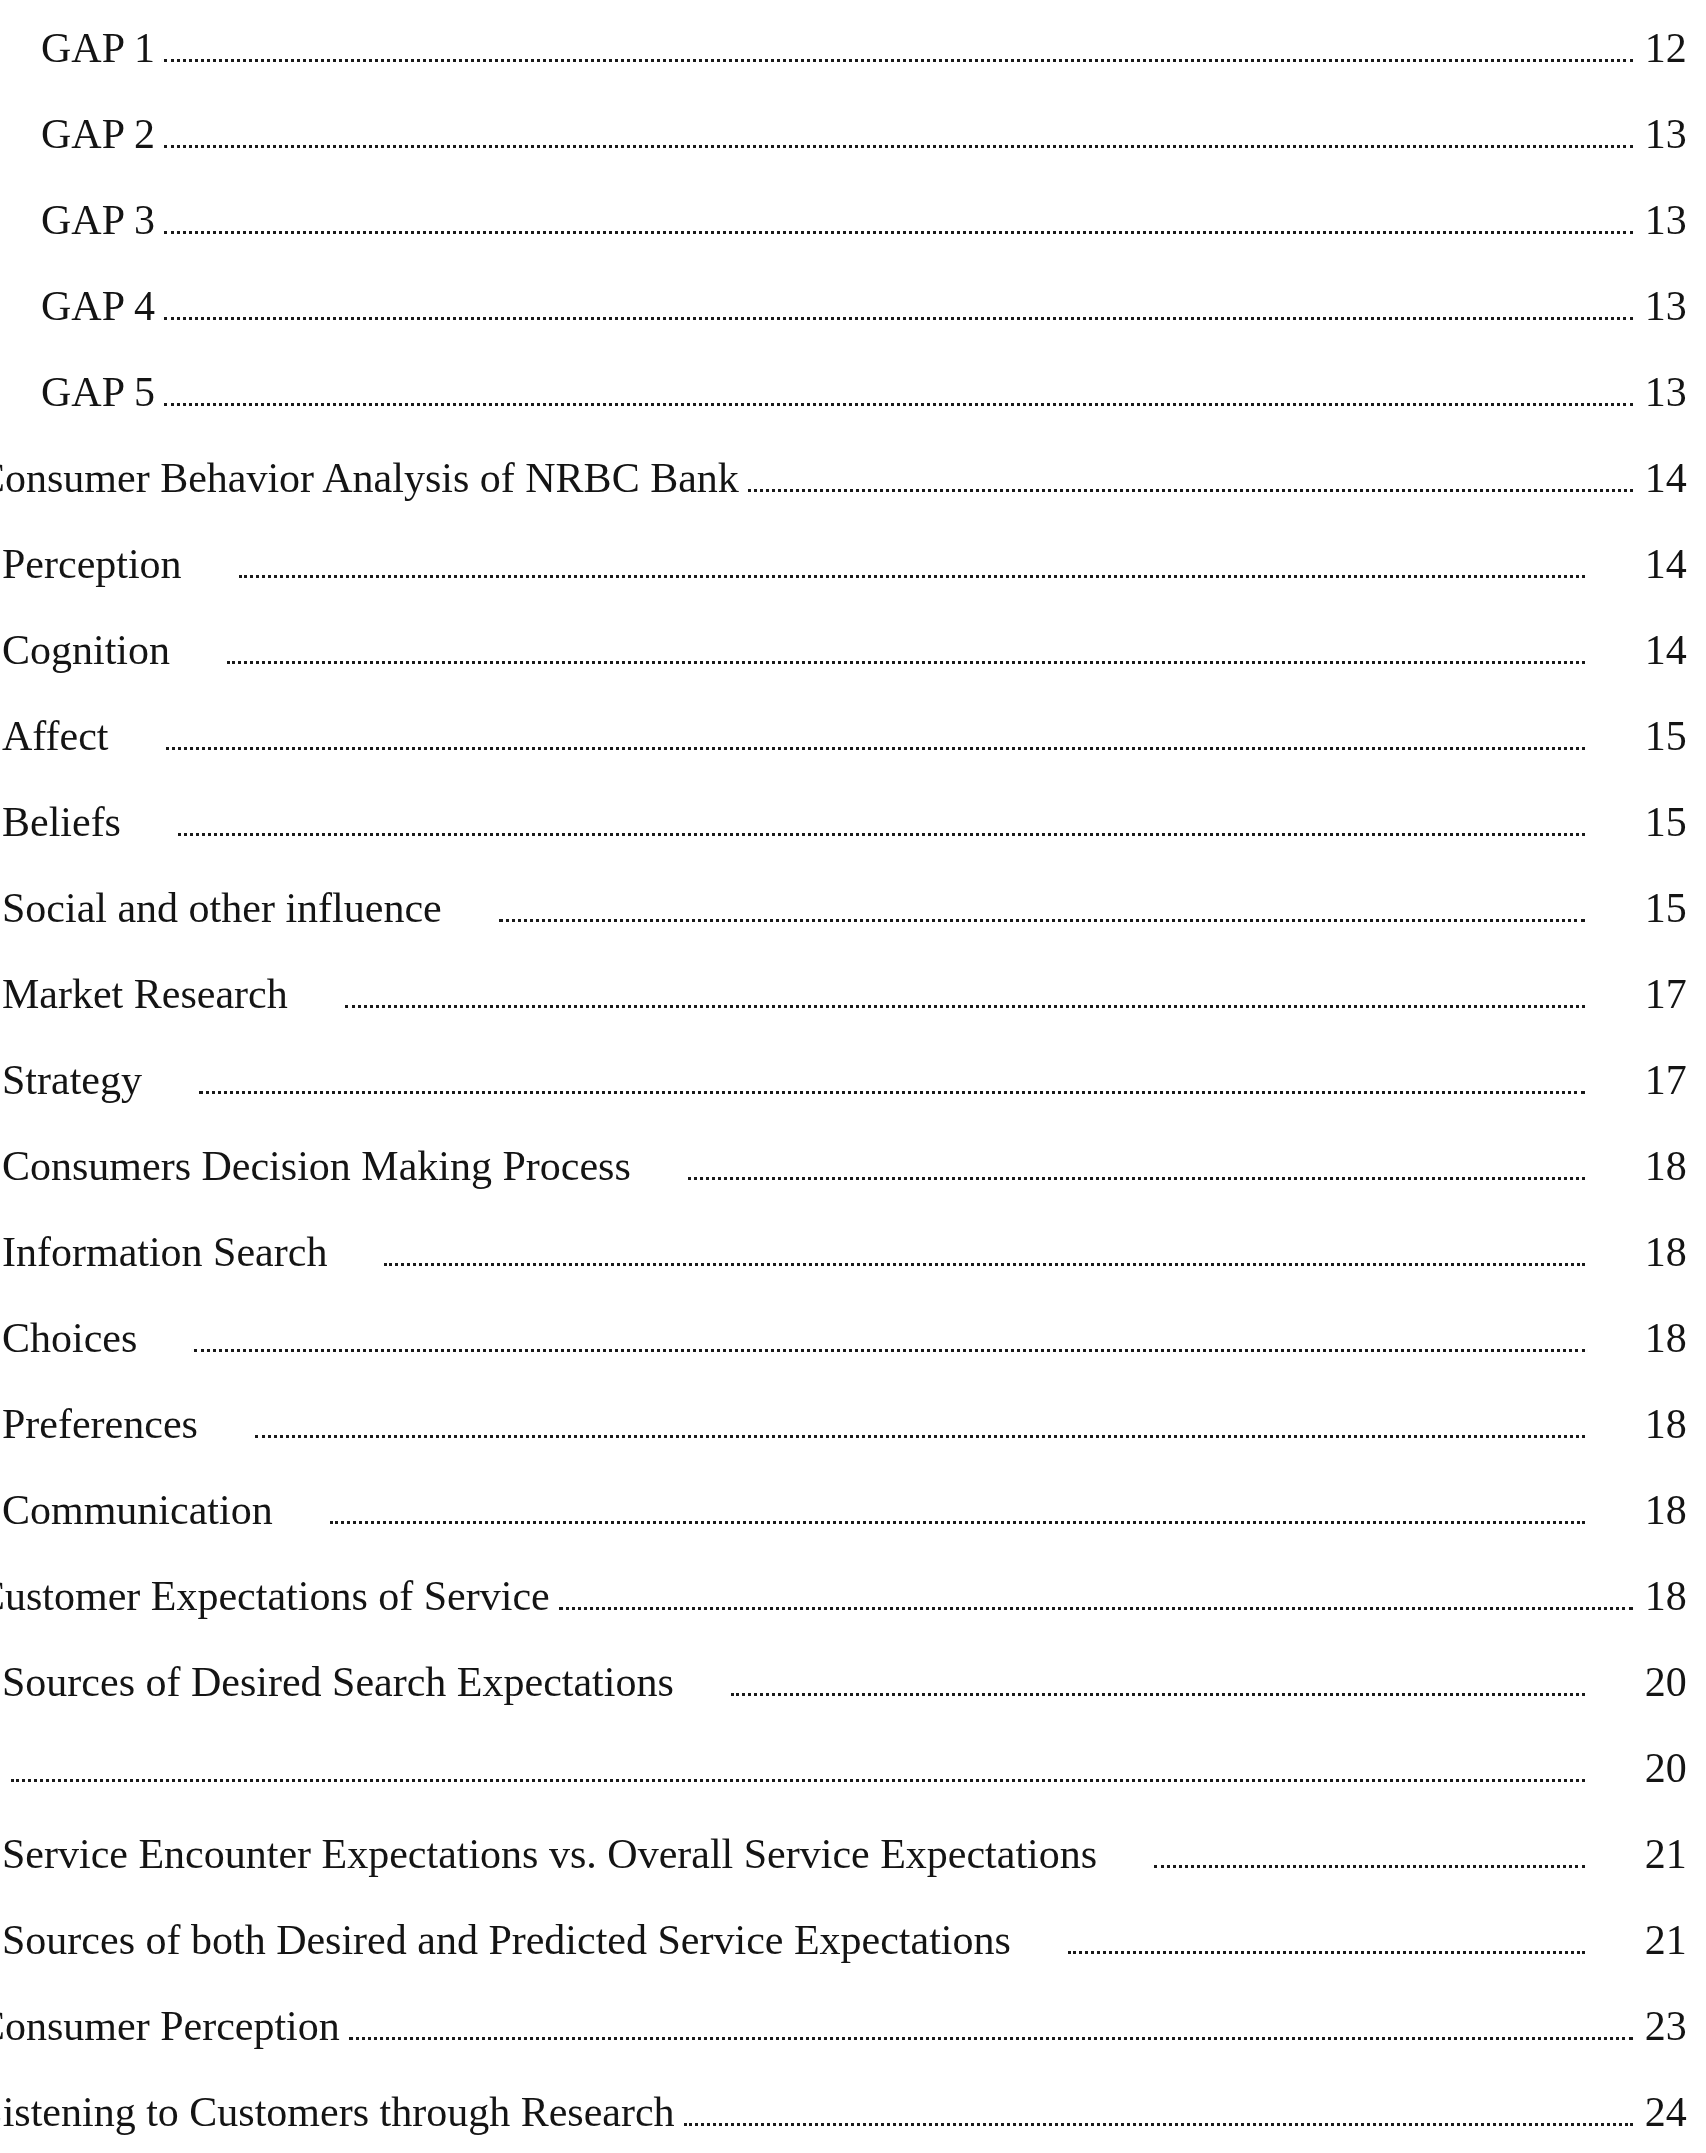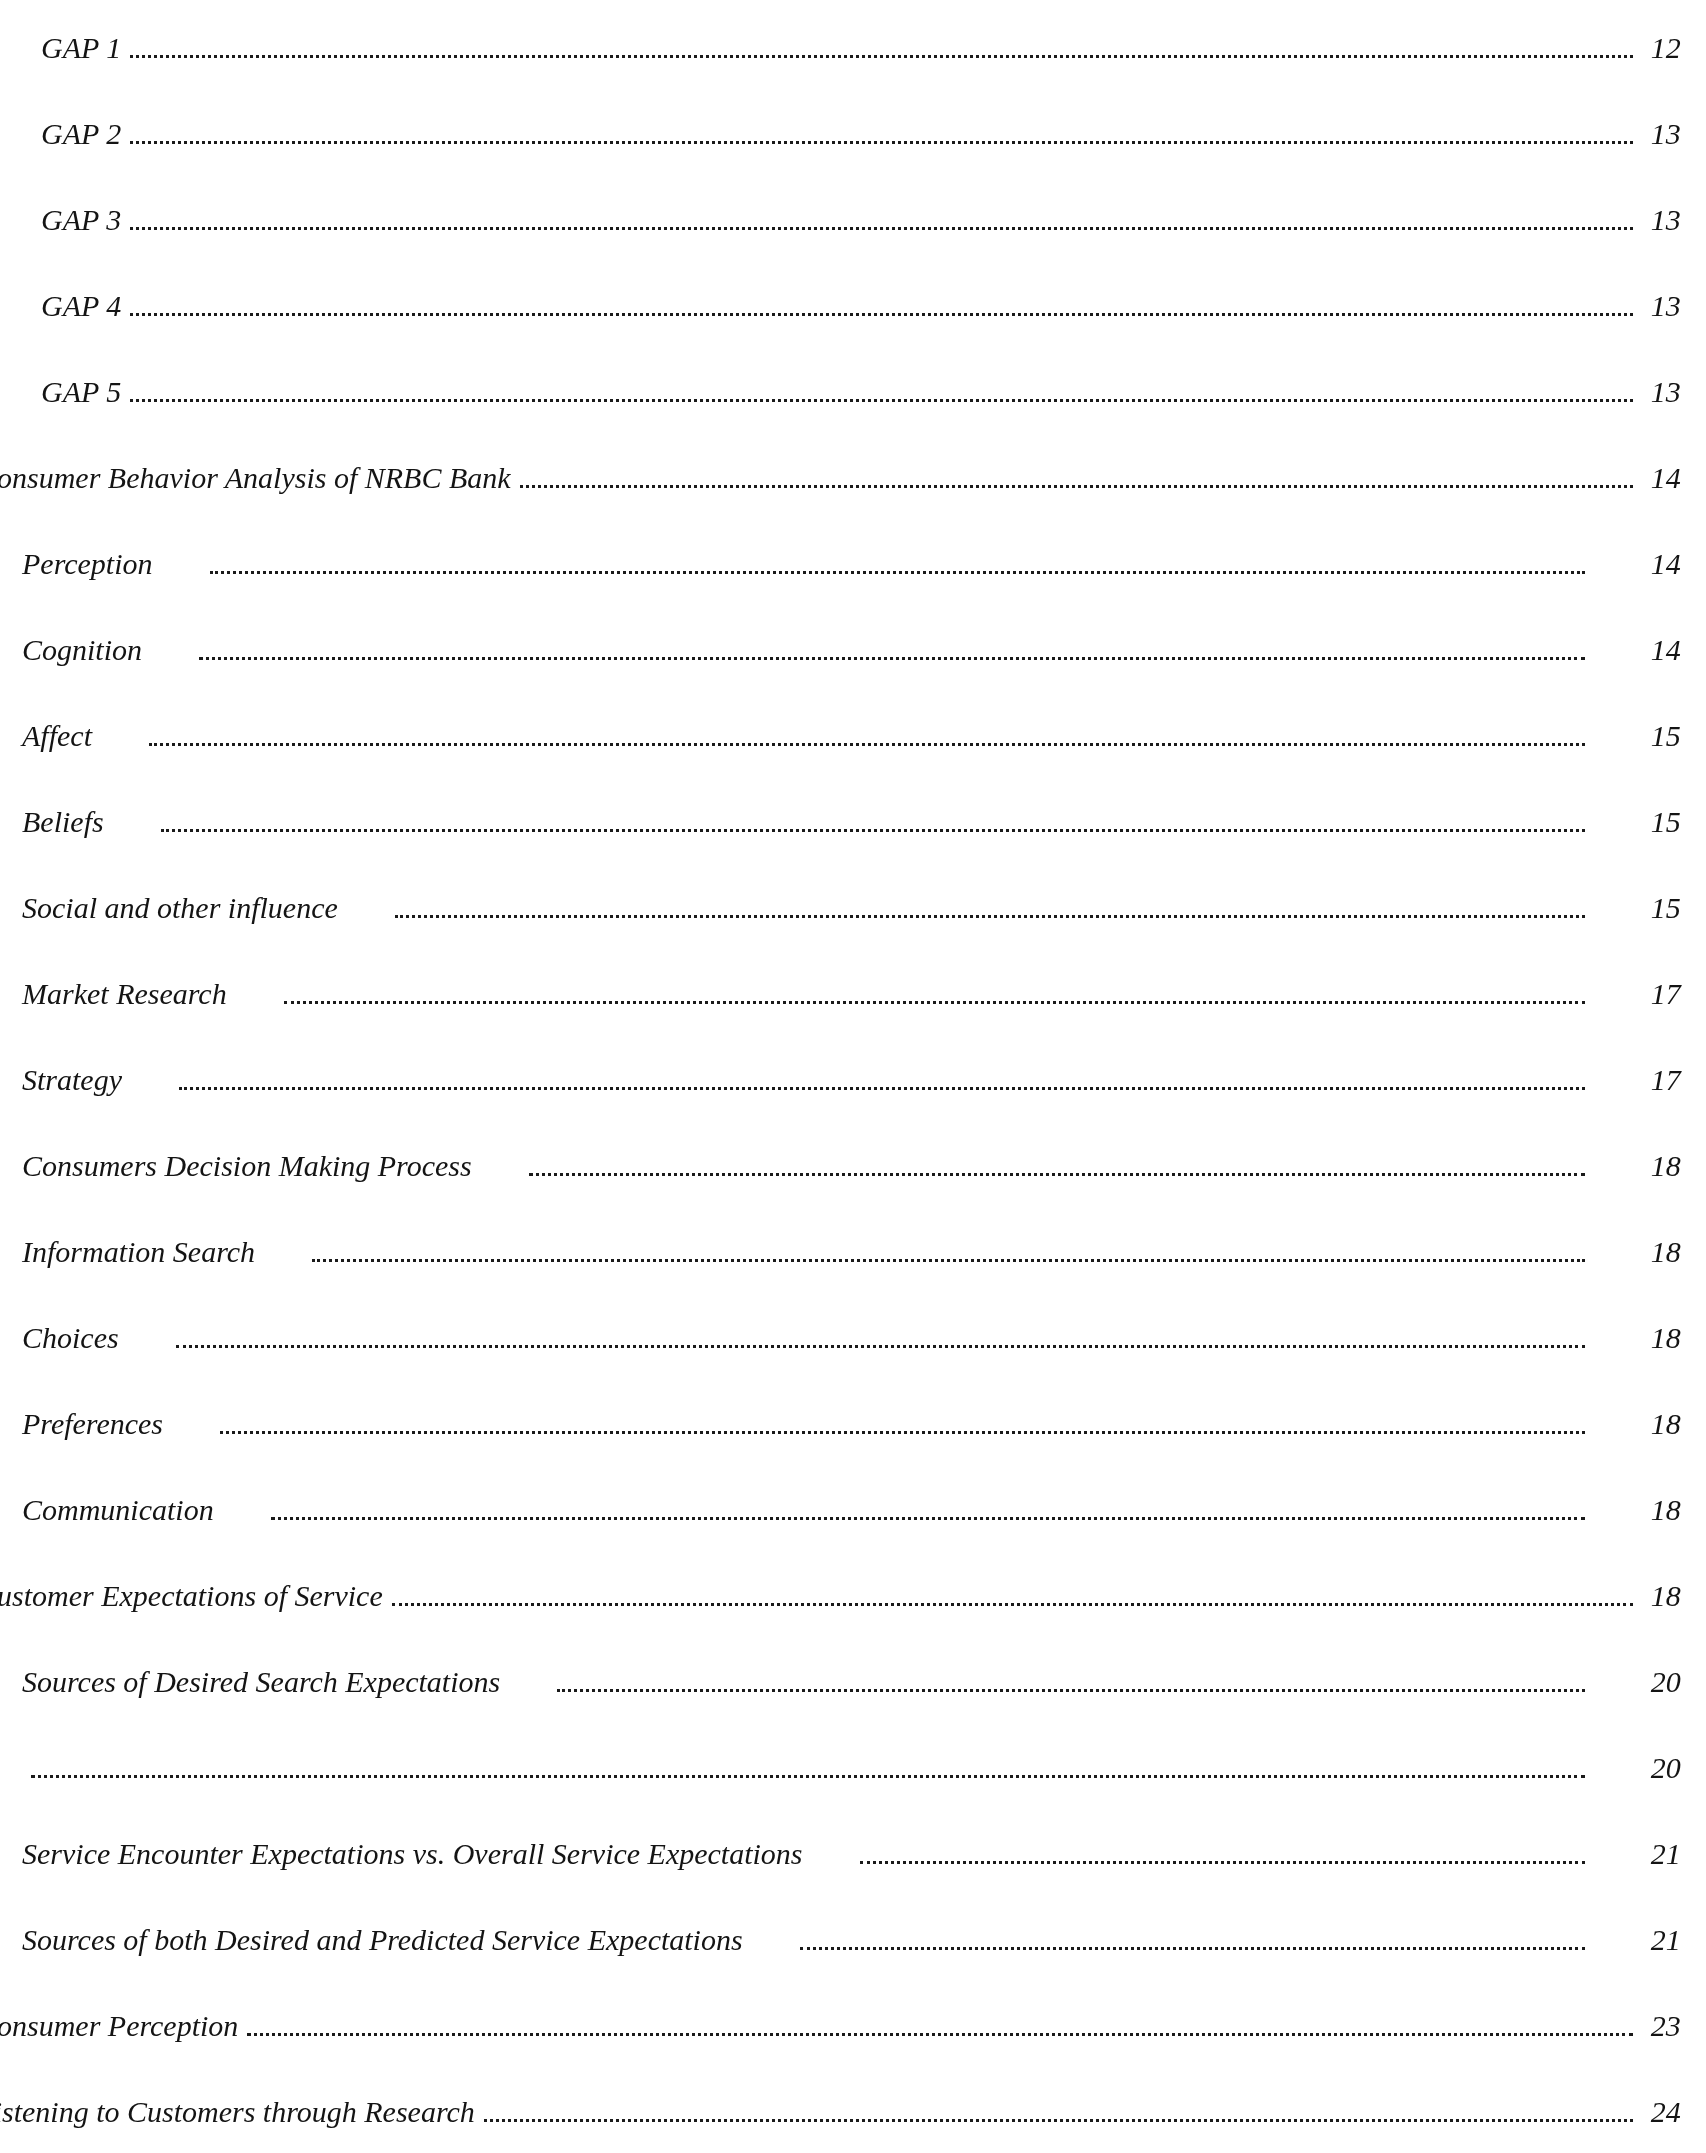--- a/index.html
+++ b/index.html
@@ -22,41 +22,40 @@
     overflow: hidden;
   }
   .toc-list {
     display: block;
   }
   .row {
     display: flex;
     align-items: baseline;
     height: 86px;
     line-height: 86px;
-    font-size: 30px;
+    font-size: 42px;
     white-space: nowrap;
-    font-style: italic;
   }
   .label {
     flex: 0 0 auto;
   }
   .leader {
     flex: 1 1 auto;
     min-width: 27px;
     border-bottom: 3.6px dotted #1a1a1a;
     margin: 0 7.1px 0 9px;
   }
   .num {
     flex: 0 0 auto;
     min-width: 52px;
     text-align: center;
   }
   
   .level-top { margin-left: -23px; }
-  .level-sub { margin-left: 22px; gap: 48px; }
+  .level-sub { margin-left: 2px; gap: 48px; }
   .level-gap { margin-left: 41px; }
 </style>
 </head>
 <body>
 
 <div class="page">
   <div class="toc-list" id="toc-list">
   <div class="row level-gap">
     <span class="label">GAP 1</span>
     <span class="leader"></span>

